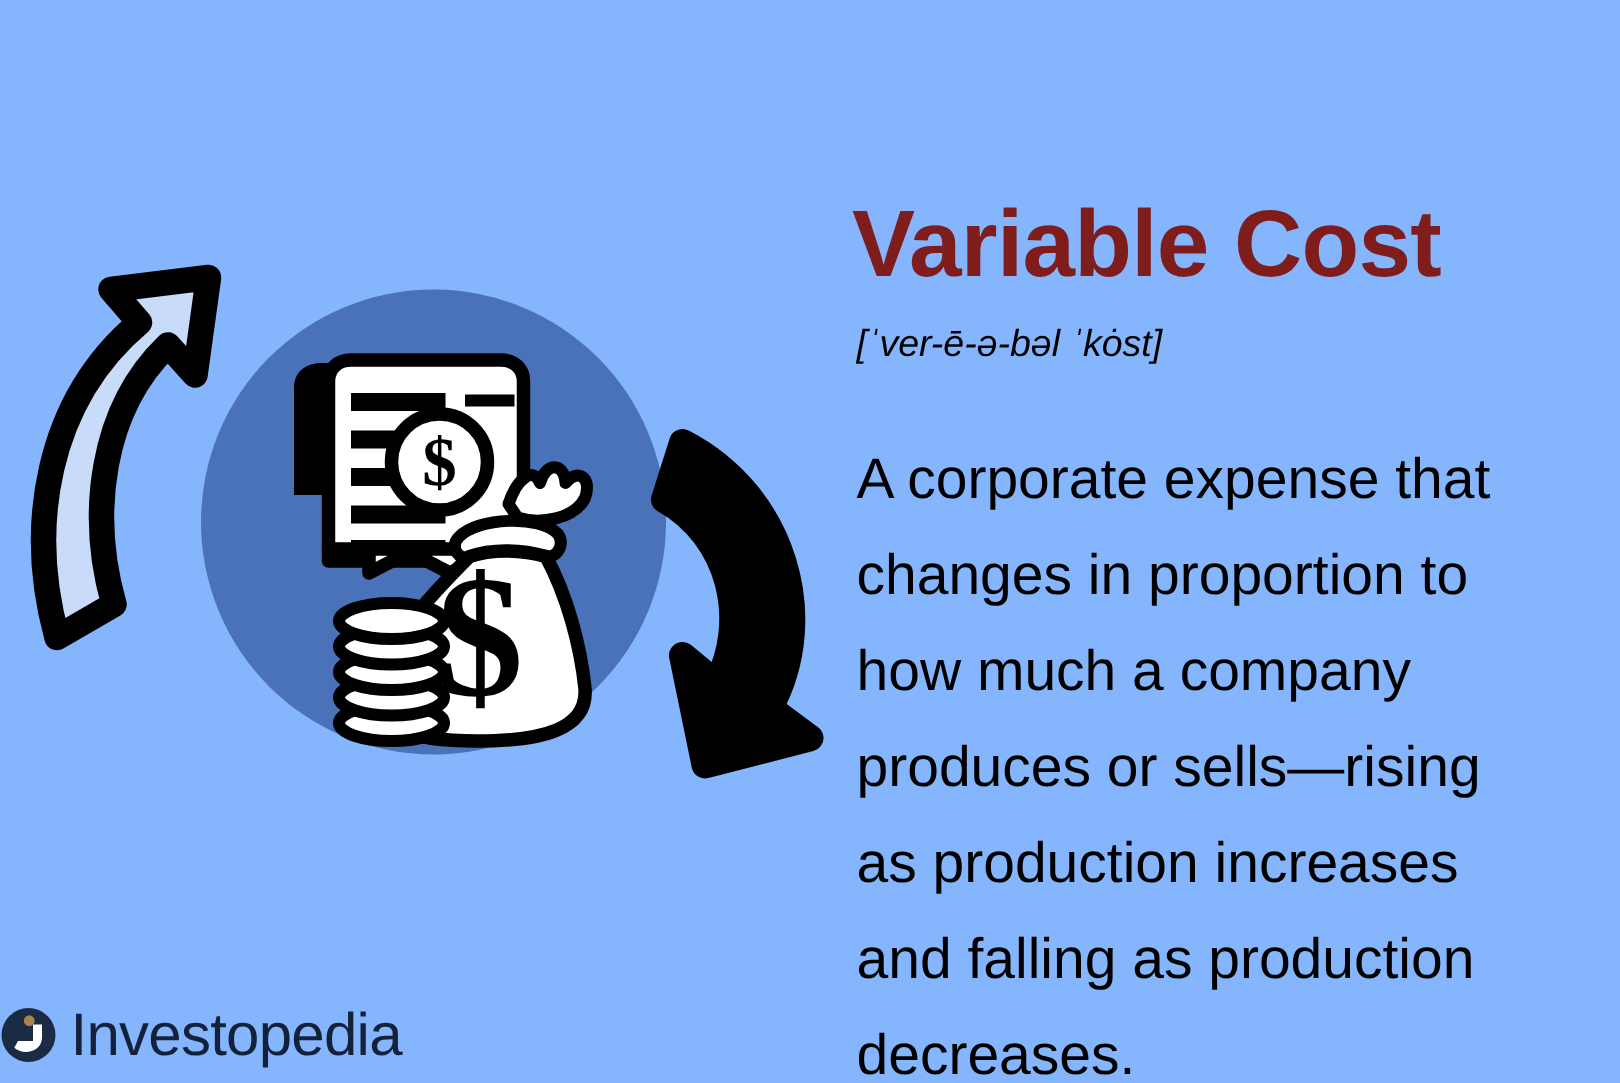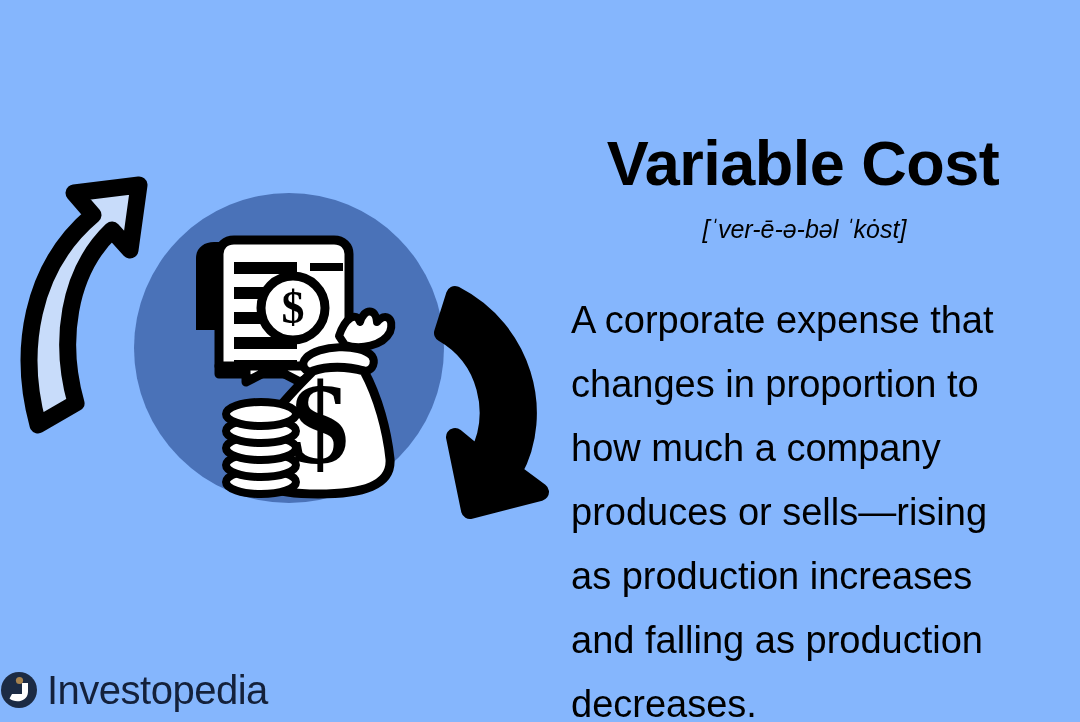--- a/index.html
+++ b/index.html
@@ -37,33 +37,31 @@
     position: absolute;
     left: 568px;
     top: 132px;
     width: 470px;
   }
   #term-title {
     font-size: 63px;
     font-weight: bold;
     line-height: 1.0;
     letter-spacing: -0.5px;
-    color: #000000;
+    color: #7f1d1d;
     margin: 0;
     white-space: nowrap;
-    text-align: center;
   }
   #pronunciation {
     font-size: 25px;
     font-style: italic;
     line-height: 1.0;
     color: #000000;
     margin: 22px 0 0 3px;
     white-space: nowrap;
-    text-align: center;
   }
   #definition {
     font-size: 38px;
     line-height: 64px;
     color: #000000;
     margin: 46px 0 0 3px;
     width: 460px;
   }
 
   

